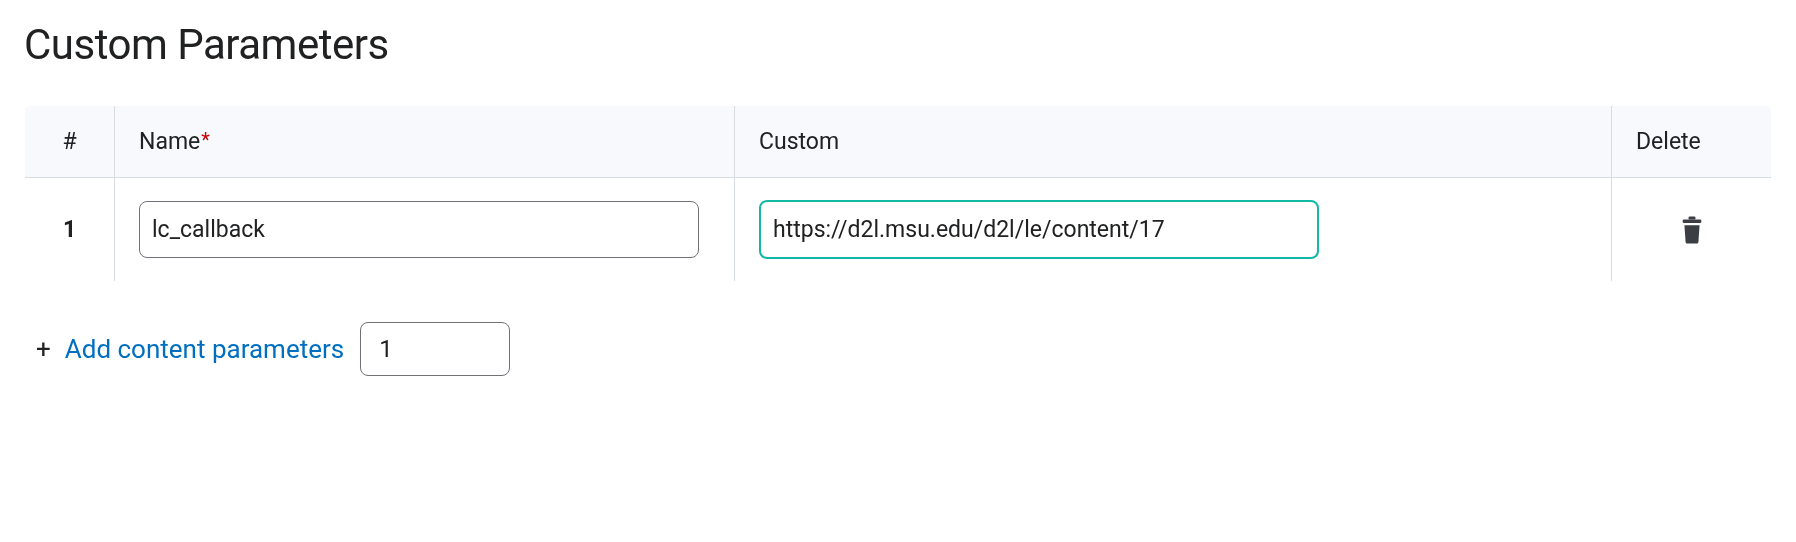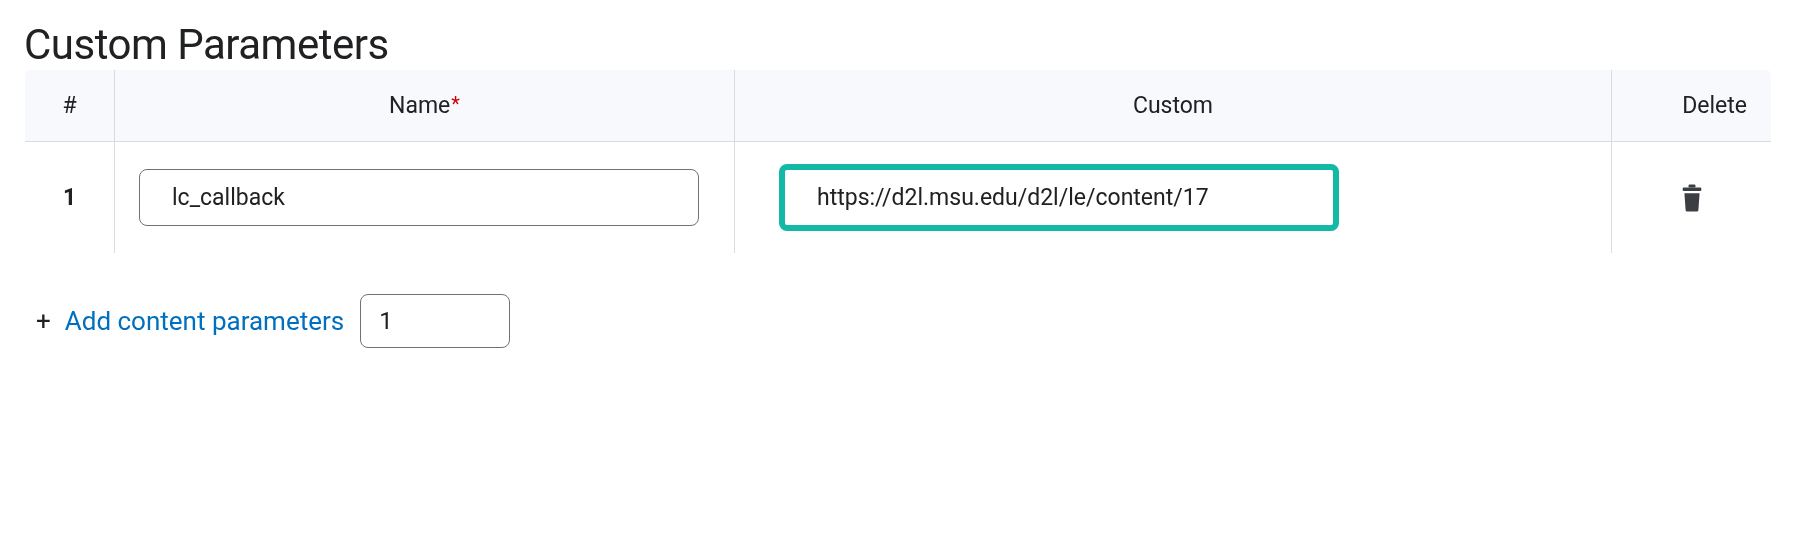--- a/index.html
+++ b/index.html
@@ -10,44 +10,45 @@
     body {
       font-family: -apple-system, BlinkMacSystemFont, "Segoe UI", Roboto, "Helvetica Neue", Arial, sans-serif;
       background: #ffffff;
       color: #202122;
       padding: 20px 24px;
     }
     .page-title {
       font-size: 42px;
       font-weight: 400;
       color: #202122;
+      margin-bottom: 36px;
       letter-spacing: -0.5px;
     }
     .param-table {
       width: 100%;
       border-collapse: collapse;
       border: 1px solid #d7dce0;
       border-radius: 6px;
       overflow: hidden;
     }
     .param-table thead tr {
       background: #f7f9fc;
     }
     .param-table th {
-      text-align: center;
+      text-align: left;
       font-weight: 400;
       font-size: 23px;
       color: #202122;
       padding: 22px 24px;
       border-bottom: 1px solid #d7dce0;
       border-right: 1px solid #d7dce0;
     }
     .param-table th:last-child {
       border-right: none;
-      text-align: right;
+      text-align: left;
     }
     .param-table td {
       padding: 22px 24px;
       border-right: 1px solid #d7dce0;
       vertical-align: middle;
     }
     .param-table td:last-child {
       border-right: none;
       text-align: center;
     }
@@ -72,30 +73,29 @@
     .required-mark {
       color: #cc0000;
       font-size: 20px;
       vertical-align: top;
       margin-left: 1px;
     }
     .text-input {
       width: 100%;
       max-width: 560px;
       font-size: 23px;
-      padding: 14px 32px;
+      padding: 14px 12px;
       border: 1px solid #6f7277;
       border-radius: 8px;
       color: #202122;
       font-family: inherit;
       background: #ffffff;
     }
     .text-input.invalid {
-      border: 6px solid #14b8a6;
-      margin-left: 20px;
+      border: 2px solid #14b8a6;
     }
     .trash-btn {
       background: none;
       border: none;
       cursor: pointer;
       padding: 6px;
       display: inline-flex;
       align-items: center;
       justify-content: center;
     }

